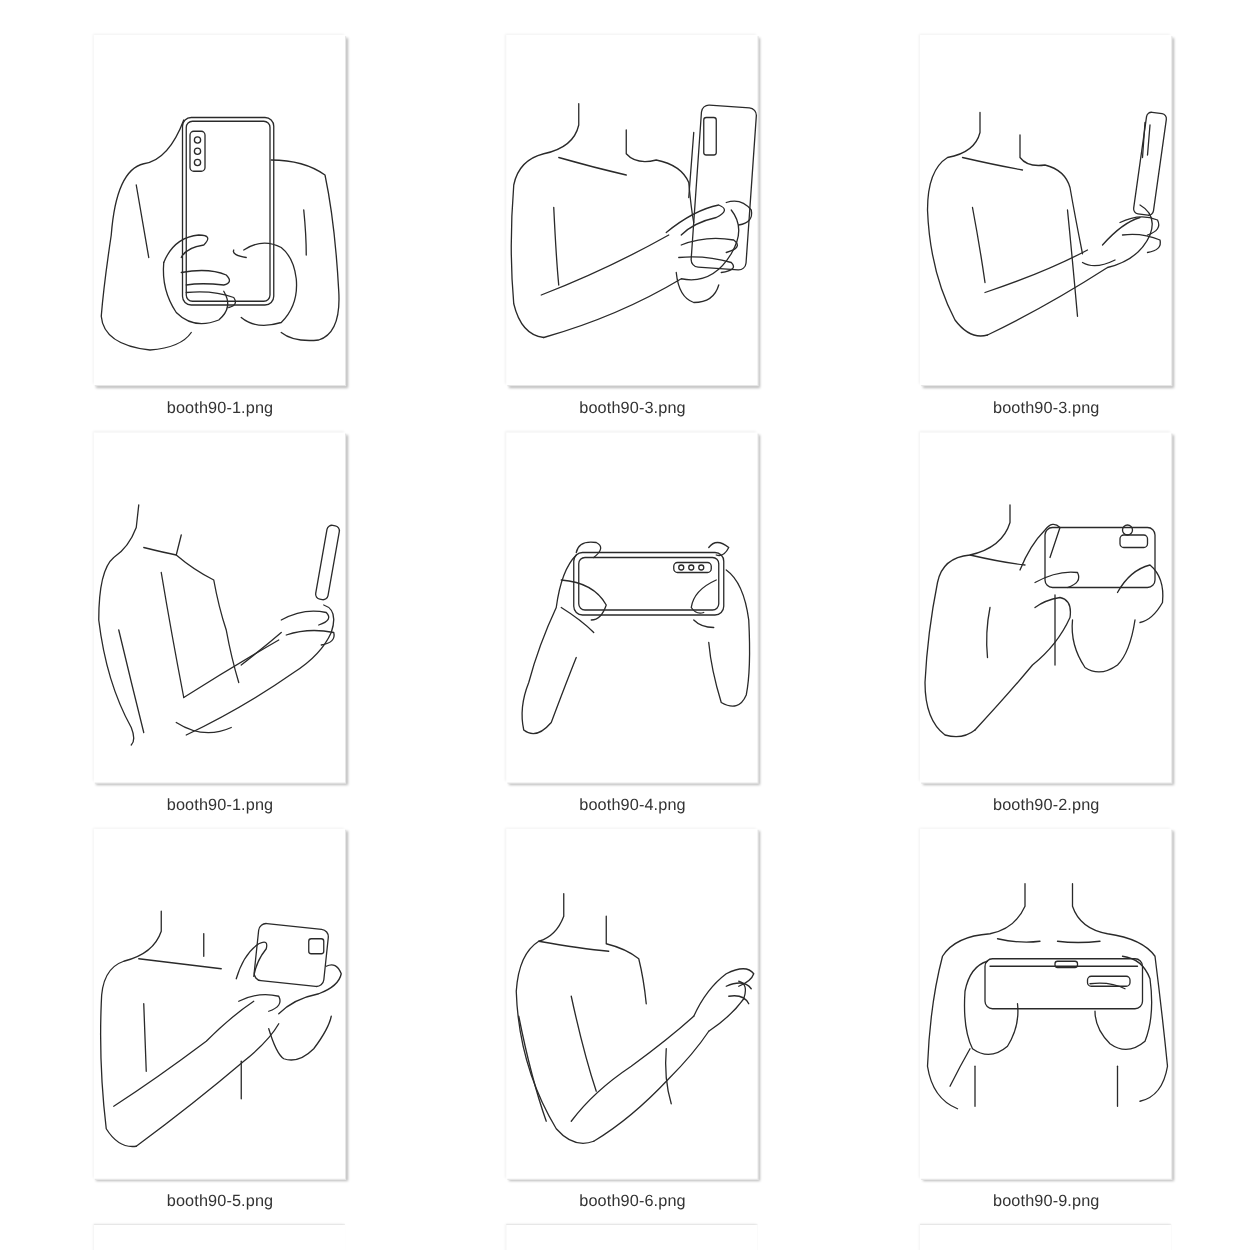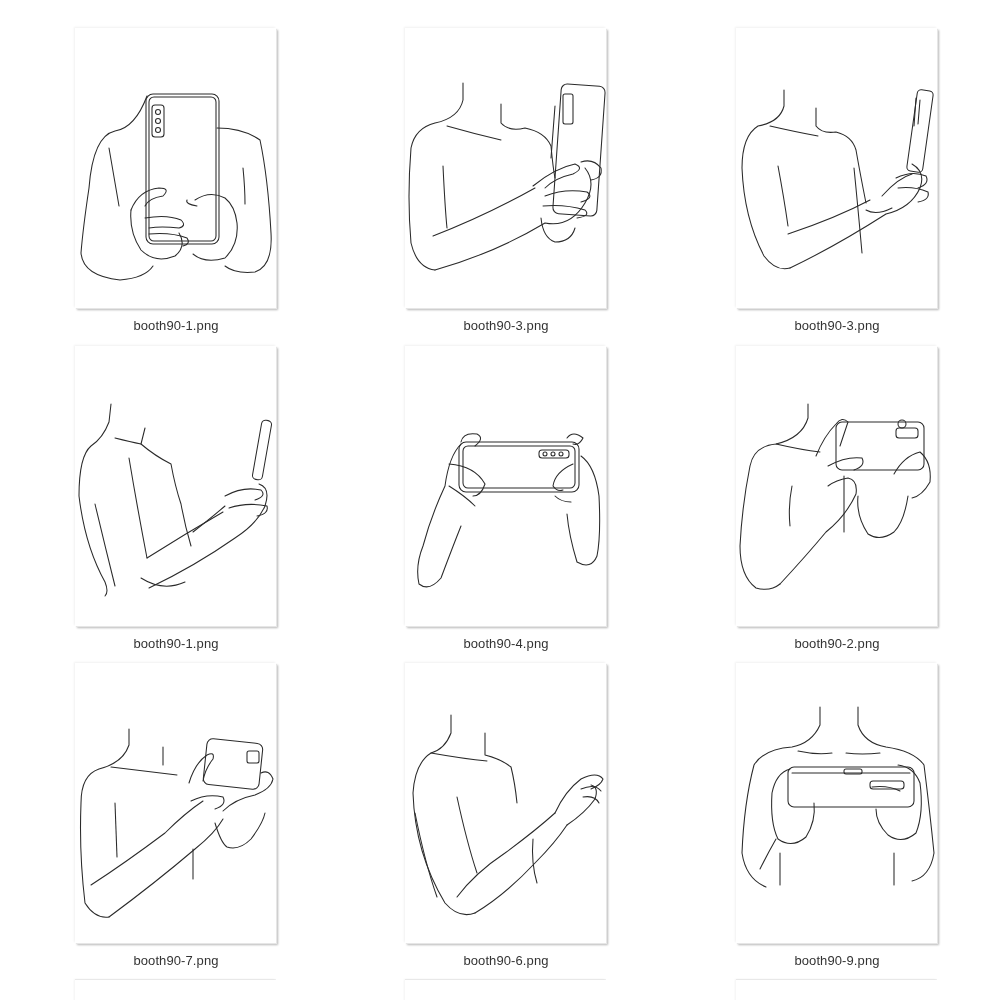--- a/index.html
+++ b/index.html
@@ -161,21 +161,21 @@
         <path d="M34 254 Q80 220 120 186 Q140 170 148 156"></path>
         <path d="M114 120 Q120 100 132 92 Q140 88 138 96 Q130 106 128 118"></path>
         <rect x="130" y="78" width="56" height="46" rx="6" transform="rotate(6 158 101)"></rect>
         <rect x="172" y="88" width="12" height="12" rx="2"></rect>
         <path d="M116 138 Q132 130 148 134 Q152 142 140 146"></path>
         <path d="M148 148 Q160 136 180 132 Q196 126 198 116 Q194 106 186 110"></path>
         <path d="M140 160 Q146 180 152 184 Q164 188 176 176 Q188 160 190 150"></path>
         <path d="M118 186 L118 216"></path>
       </svg>
     </div>
-    <div class="label">booth90-7.png</div>
+    <div class="label">booth90-5.png</div>
   </div>
 
   <div class="item" style="left:405px; top:663px;">
     <div class="thumb">
       <svg viewBox="0 0 201 280">
         <path d="M46 52 L46 70 Q40 86 26 90 Q10 100 8 130 Q10 190 40 240 Q54 256 70 250"></path>
         <path d="M80 70 L80 92 Q96 96 106 104 Q110 120 112 140"></path>
         <path d="M26 90 Q60 96 82 98"></path>
         <path d="M52 134 Q62 180 72 210"></path>
         <path d="M10 150 Q20 200 32 234"></path>

